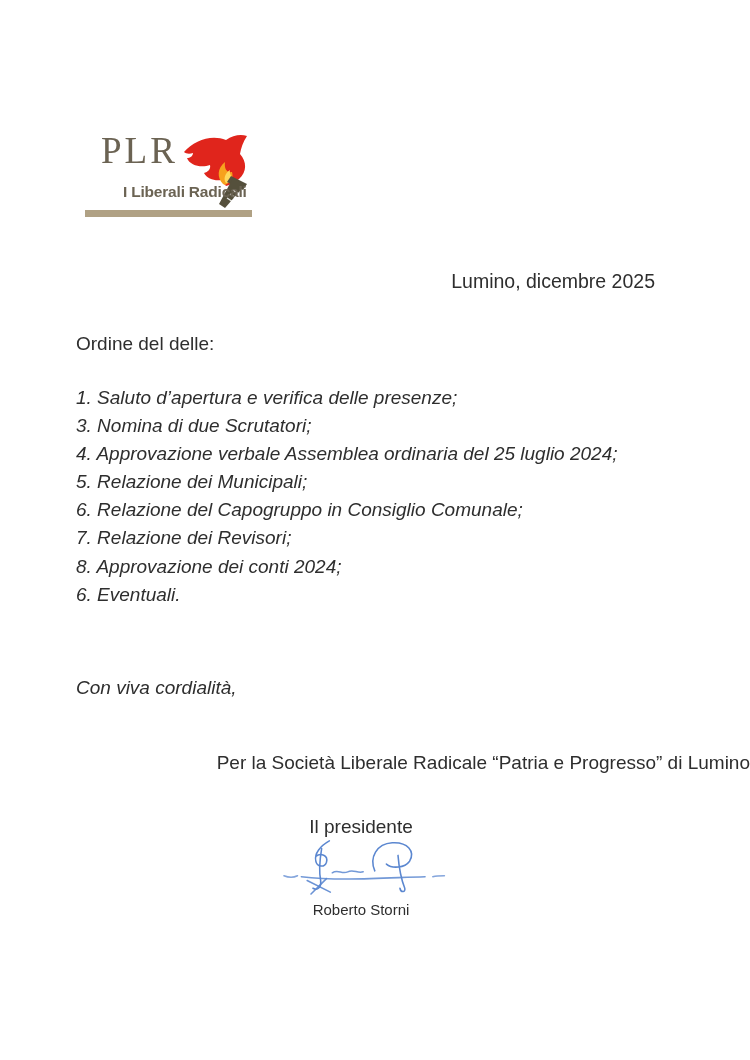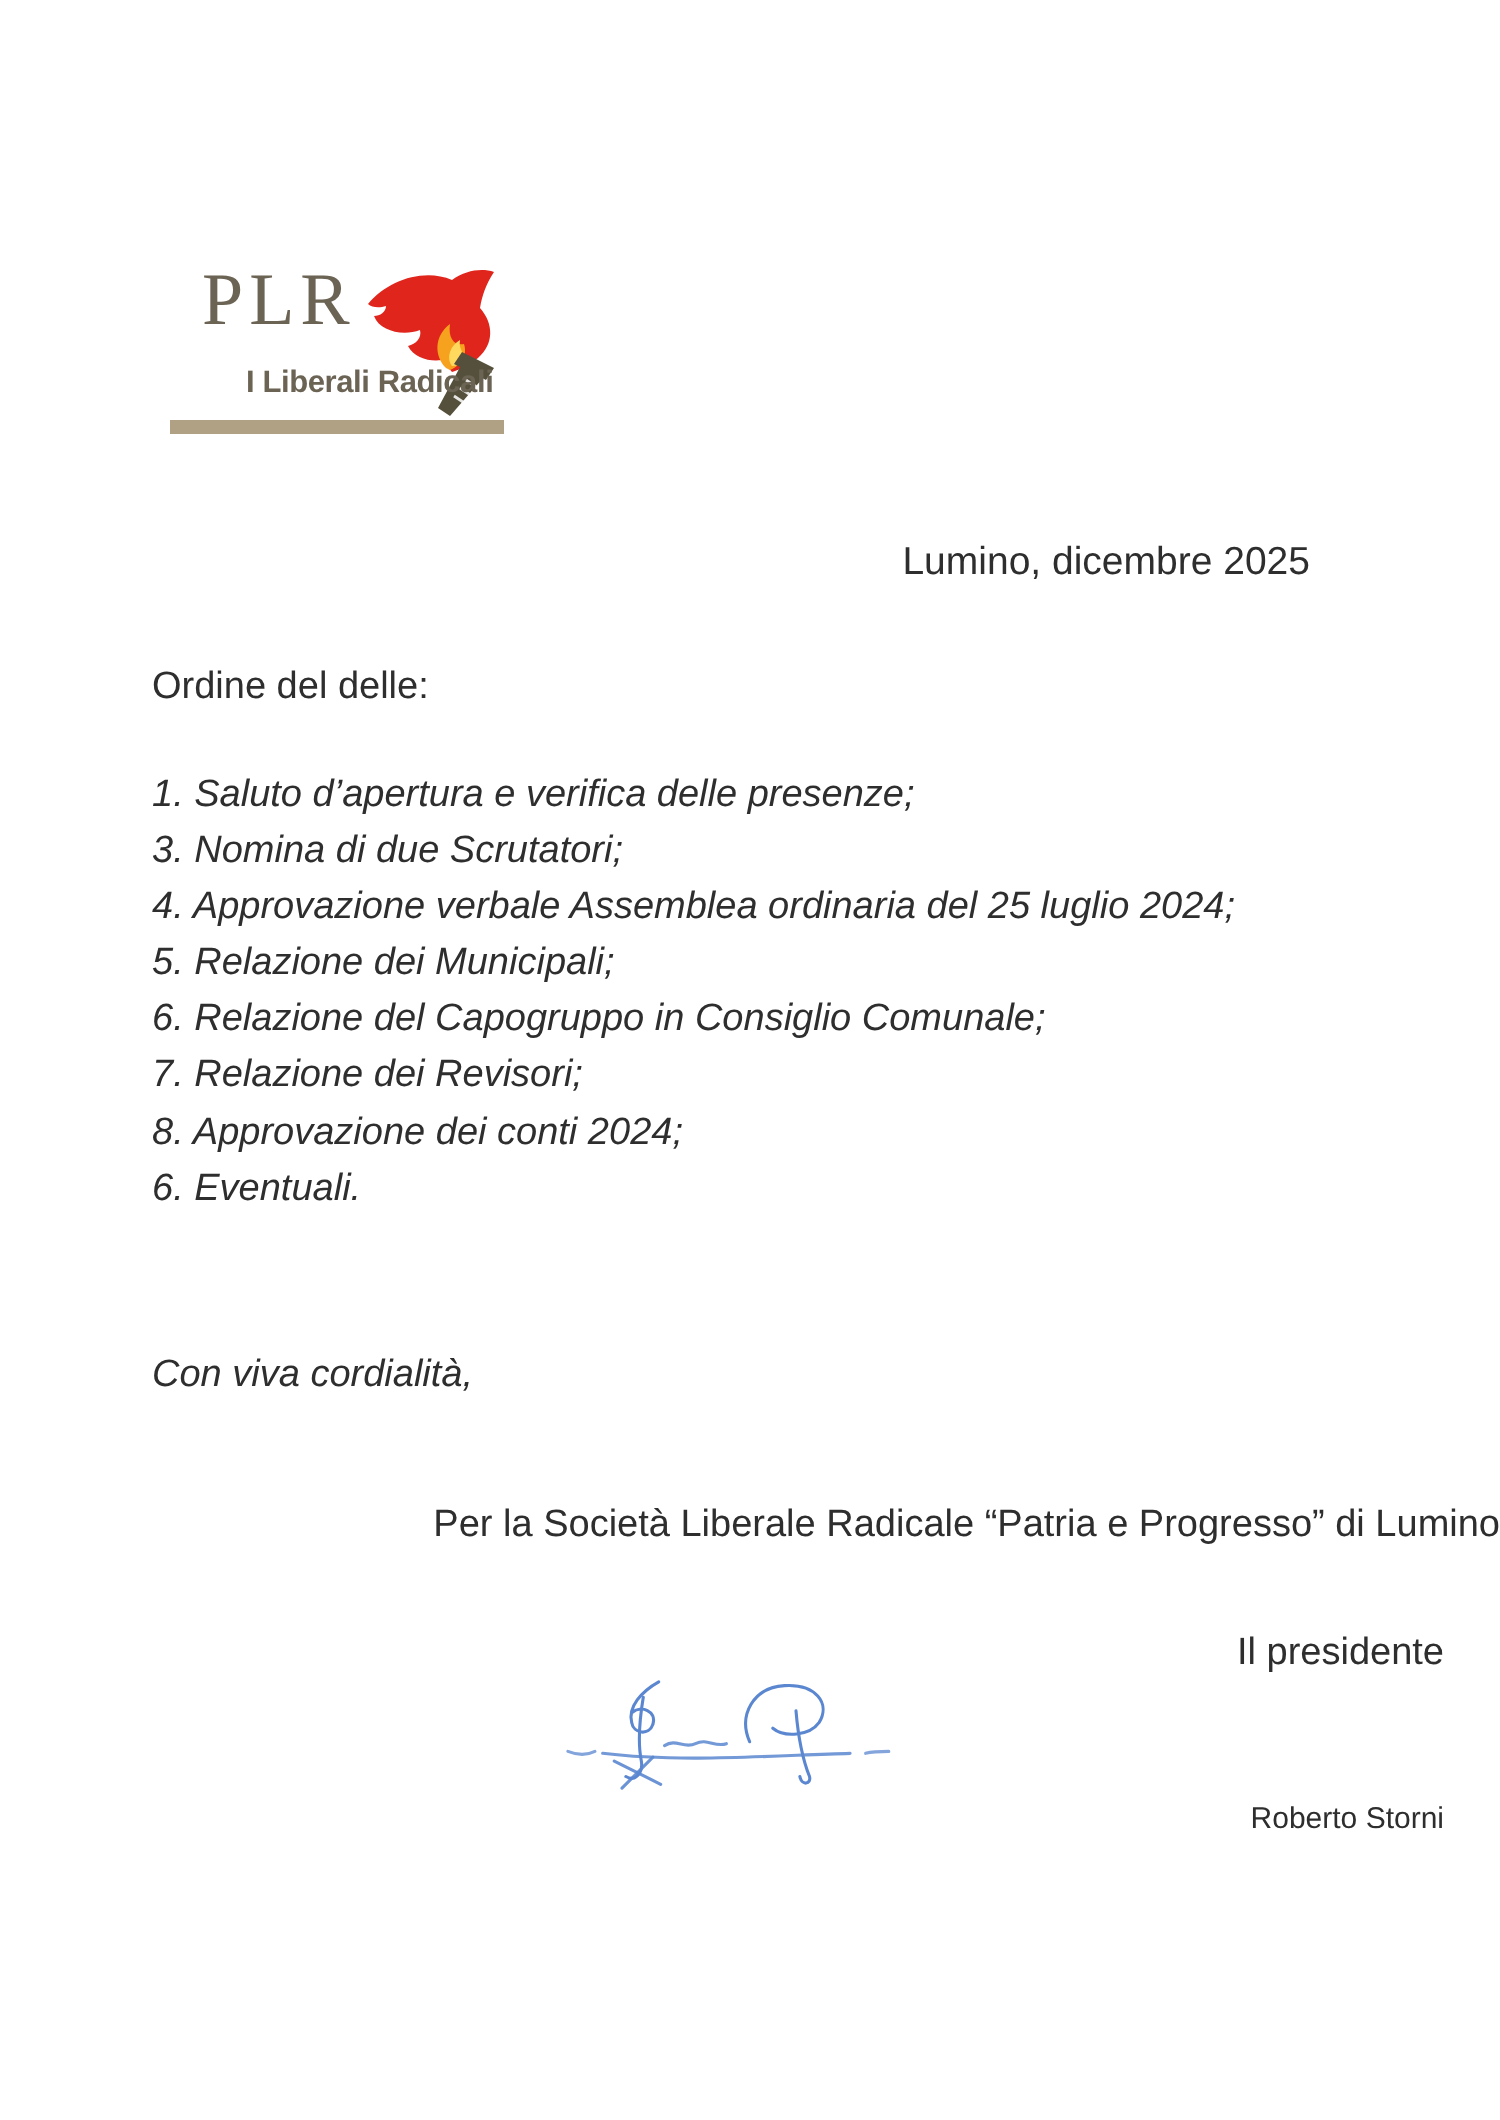--- a/index.html
+++ b/index.html
@@ -50,21 +50,21 @@
     list-style:none;font-size:19px;font-style:italic;
   }
   .agenda-list li{line-height:28.1px;white-space:nowrap;}
   .closing{position:absolute;left:76px;top:677px;font-size:19px;font-style:italic;}
   .org-line{
     position:absolute;left:0;top:752px;width:750px;
     text-align:right;font-size:19px;white-space:nowrap;
   }
   .sig-block{
     position:absolute;left:0;top:816px;width:750px;
-    padding-right:28px;box-sizing:border-box;text-align:right;
+    padding-right:28px;box-sizing:border-box;text-align:center;
   }
   .signer-role{font-size:19px;line-height:22px;}
   .signature-svg{display:block;margin:0 auto;width:180px;height:58px;transform:translateX(8px);}
   .signer-name{font-size:15px;margin-top:5px;}
 </style>
 </head>
 <body>
 
 <div class="page">
 

